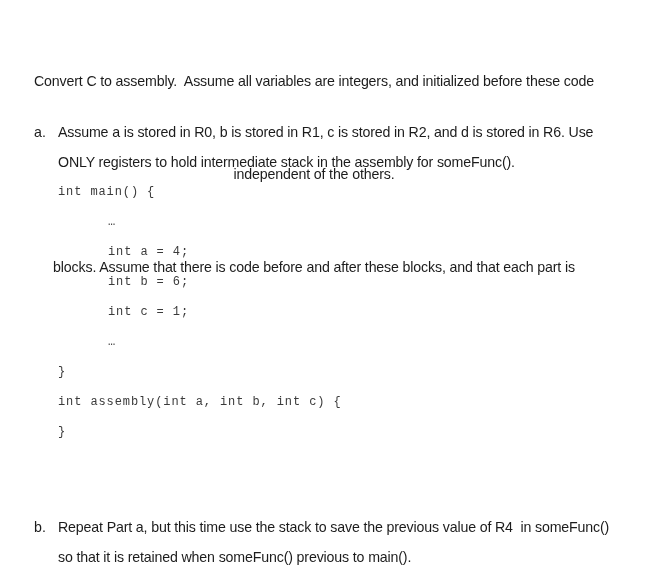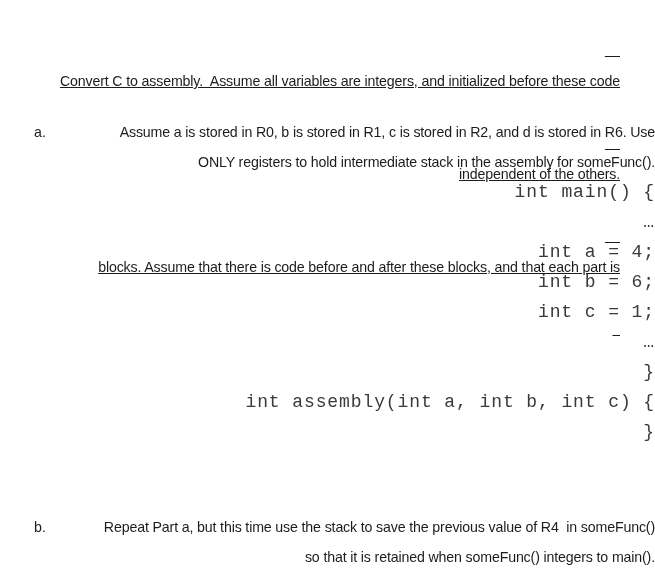--- a/index.html
+++ b/index.html
@@ -25,23 +25,22 @@
   
   .intro {
     position: absolute;
     left: 8px;
     top: 4px;
     width: 612px;
     font-size: 14.2px;
     line-height: 31px;
     letter-spacing: -0.15px;
     color: #1c1c1c;
-    text-align: right;
+    text-align: center;
     white-space: pre-wrap;
-    text-decoration: underline;
   }
   .intro .ln { display: block; }
 
   
   .list {
     position: absolute;
     left: 0;
     top: 0;
     width: 655px;
   }
@@ -54,36 +53,35 @@
     position: absolute;
     left: 34px;
     font-size: 14.2px;
     line-height: 30px;
     color: #1c1c1c;
   }
   .item-body {
     position: absolute;
     left: 58px;
     width: 597px;
-    text-align: right;
   }
   .para-line {
     display: block;
     font-size: 14.2px;
     line-height: 30px;
     letter-spacing: -0.15px;
     color: #1c1c1c;
     white-space: pre;
   }
 
   
   .code {
     display: block;
     font-family: "Liberation Mono", "DejaVu Sans Mono", monospace;
-    font-size: 18px;
+    font-size: 12px;
     line-height: 30px;
     letter-spacing: 0.9px;
     color: #3a3a3a;
     white-space: pre;
   }
   .code.ind0 { padding-left: 0px; }
   .code.ind1 { padding-left: 50px; }
 </style>
 </head>
 <body>
@@ -113,18 +111,18 @@
         <span class="code ind0">}</span>
         <span class="code ind0">int assembly(int a, int b, int c) {</span>
         <span class="code ind0">}</span>
       </div>
     </div>
 
     <div class="item" style="top:512px;">
       <span class="marker">b.</span>
       <div class="item-body">
         <span class="para-line">Repeat Part a, but this time use the stack to save the previous value of R4  in someFunc()</span>
-        <span class="para-line">so that it is retained when someFunc() integers to main().</span>
+        <span class="para-line">so that it is retained when someFunc() previous to main().</span>
       </div>
     </div>
 
   </div>
 </div>
 
 </body></html>

